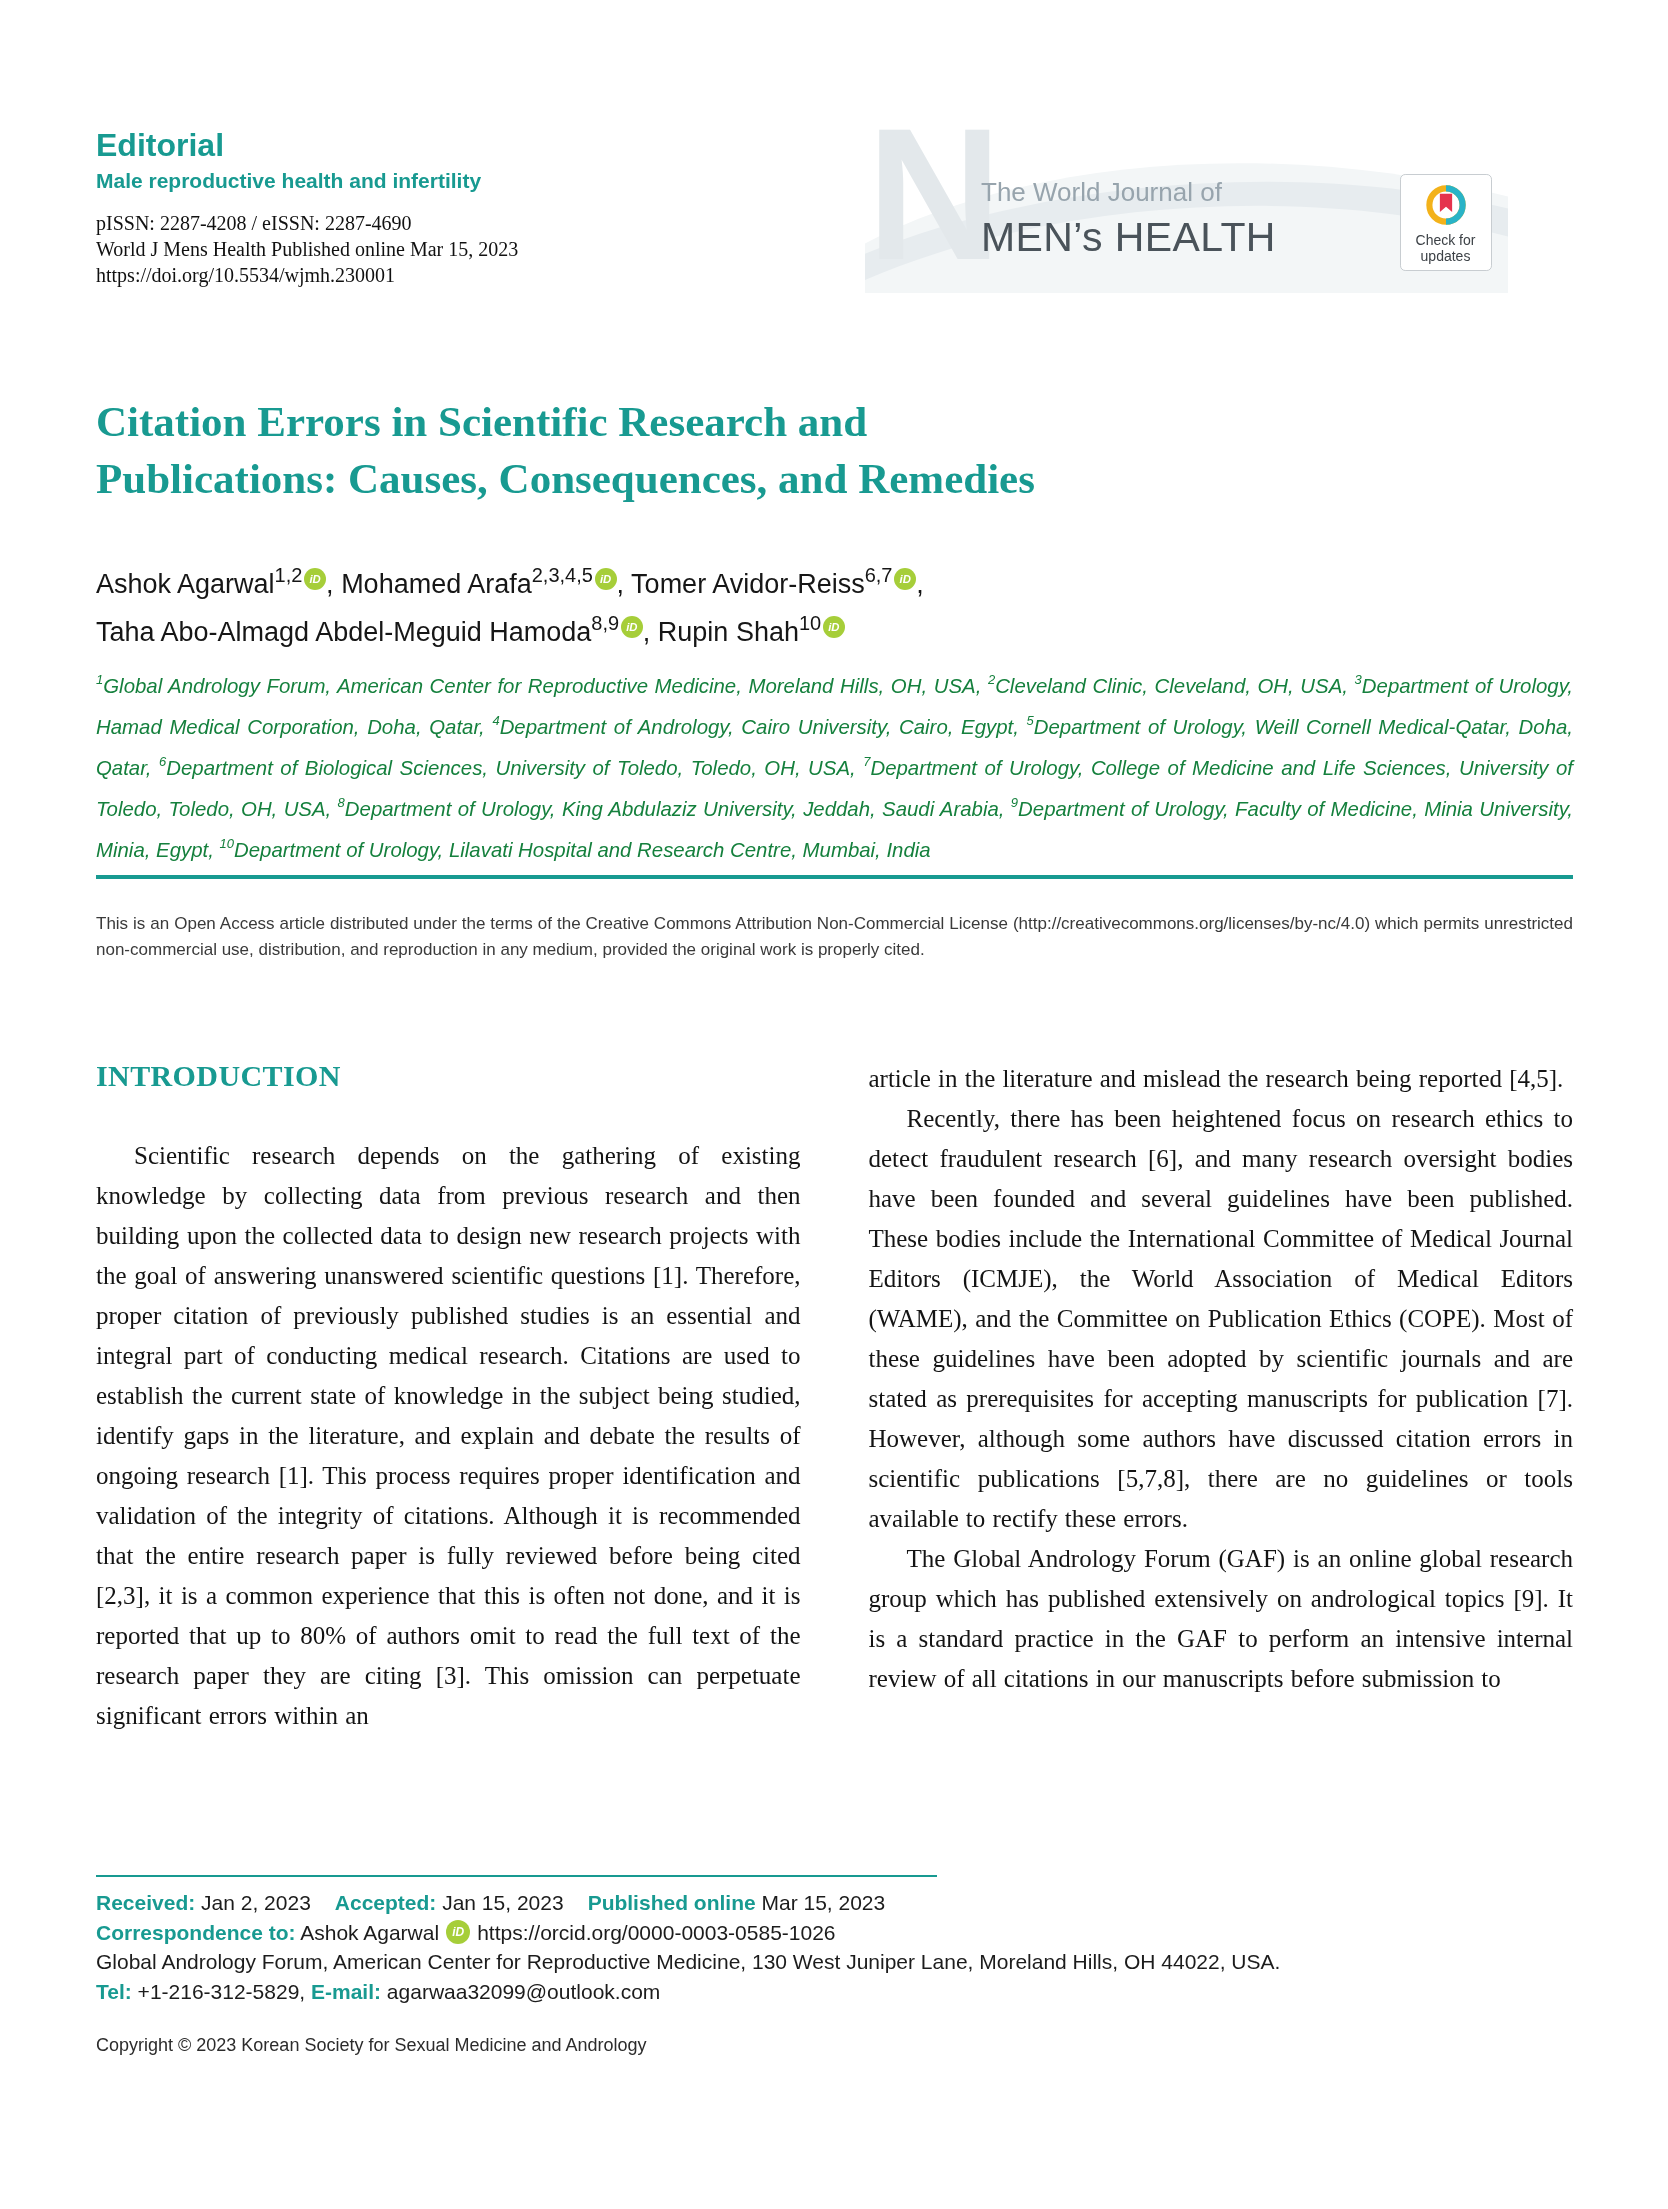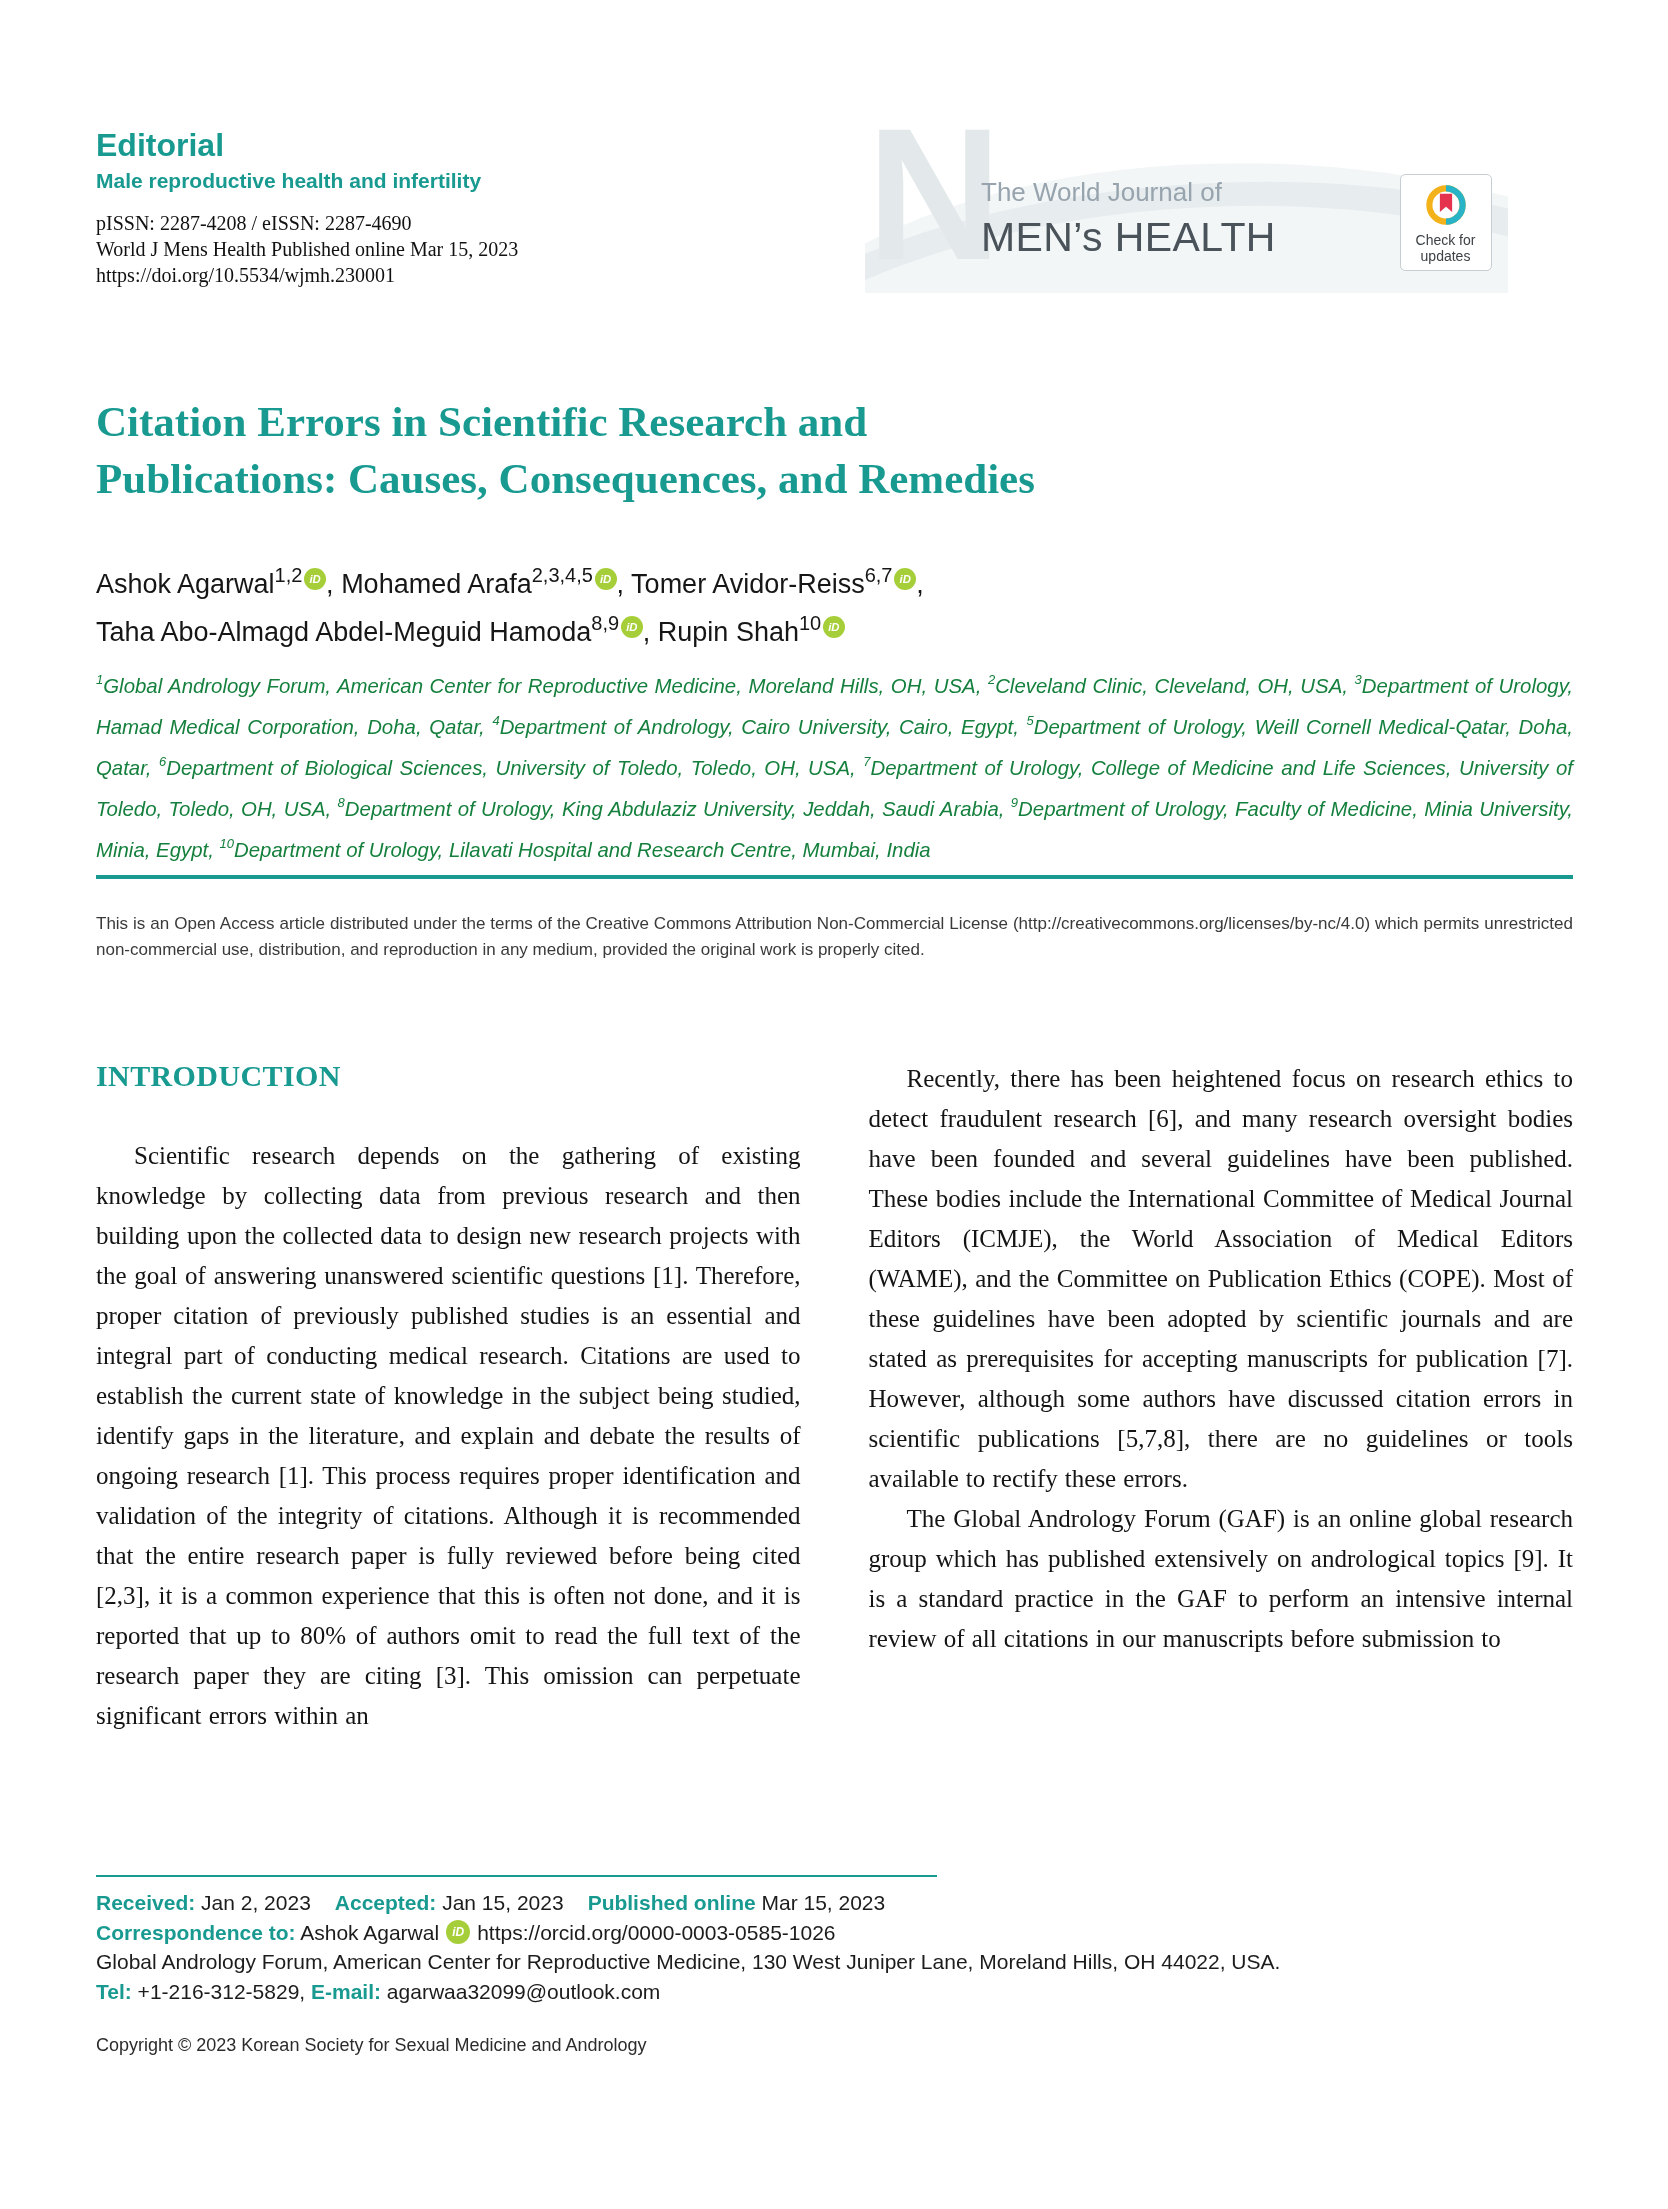--- a/index.html
+++ b/index.html
@@ -120,20 +120,21 @@
 
 <div class="rule-teal"></div>
 <div class="license">This is an Open Access article distributed under the terms of the Creative Commons Attribution Non-Commercial License (http://creativecommons.org/licenses/by-nc/4.0) which permits unrestricted non-commercial use, distribution, and reproduction in any medium, provided the original work is properly cited.</div>
 
 <div class="columns">
   <div class="col col1">
     <div class="section-heading">INTRODUCTION</div>
     <p class="body-p indent">Scientific research depends on the gathering of existing knowledge by collecting data from previous research and then building upon the collected data to design new research projects with the goal of answering unanswered scientific questions [1]. Therefore, proper citation of previously published studies is an essential and integral part of conducting medical research. Citations are used to establish the current state of knowledge in the subject being studied, identify gaps in the literature, and explain and debate the results of ongoing research [1]. This process requires proper identification and validation of the integrity of citations. Although it is recommended that the entire research paper is fully reviewed before being cited [2,3], it is a common experience that this is often not done, and it is reported that up to 80% of authors omit to read the full text of the research paper they are citing [3]. This omission can perpetuate significant errors within an</p>
   </div>
   <div class="col col2">
+    <p class="body-p">article in the literature and mislead the research being reported [4,5].</p>
     <p class="body-p indent">Recently, there has been heightened focus on research ethics to detect fraudulent research [6], and many research oversight bodies have been founded and several guidelines have been published. These bodies include the International Committee of Medical Journal Editors (ICMJE), the World Association of Medical Editors (WAME), and the Committee on Publication Ethics (COPE). Most of these guidelines have been adopted by scientific journals and are stated as prerequisites for accepting manuscripts for publication [7]. However, although some authors have discussed citation errors in scientific publications [5,7,8], there are no guidelines or tools available to rectify these errors.</p>
     <p class="body-p indent">The Global Andrology Forum (GAF) is an online global research group which has published extensively on andrological topics [9]. It is a standard practice in the GAF to perform an intensive internal review of all citations in our manuscripts before submission to</p>
   </div>
 </div>
 
 <div class="footer-rule"></div>
 <div class="footer">
   <div><span class="flabel">Received:</span><span> Jan 2, 2023</span><span class="flabel fgap">Accepted:</span><span> Jan 15, 2023</span><span class="flabel fgap">Published online</span><span> Mar 15, 2023</span></div>
   <div><span class="flabel">Correspondence to:</span><span> Ashok Agarwal</span><span class="orcid">iD</span><span>https://orcid.org/0000-0003-0585-1026</span></div>
   <div>Global Andrology Forum, American Center for Reproductive Medicine, 130 West Juniper Lane, Moreland Hills, OH 44022, USA.</div>

